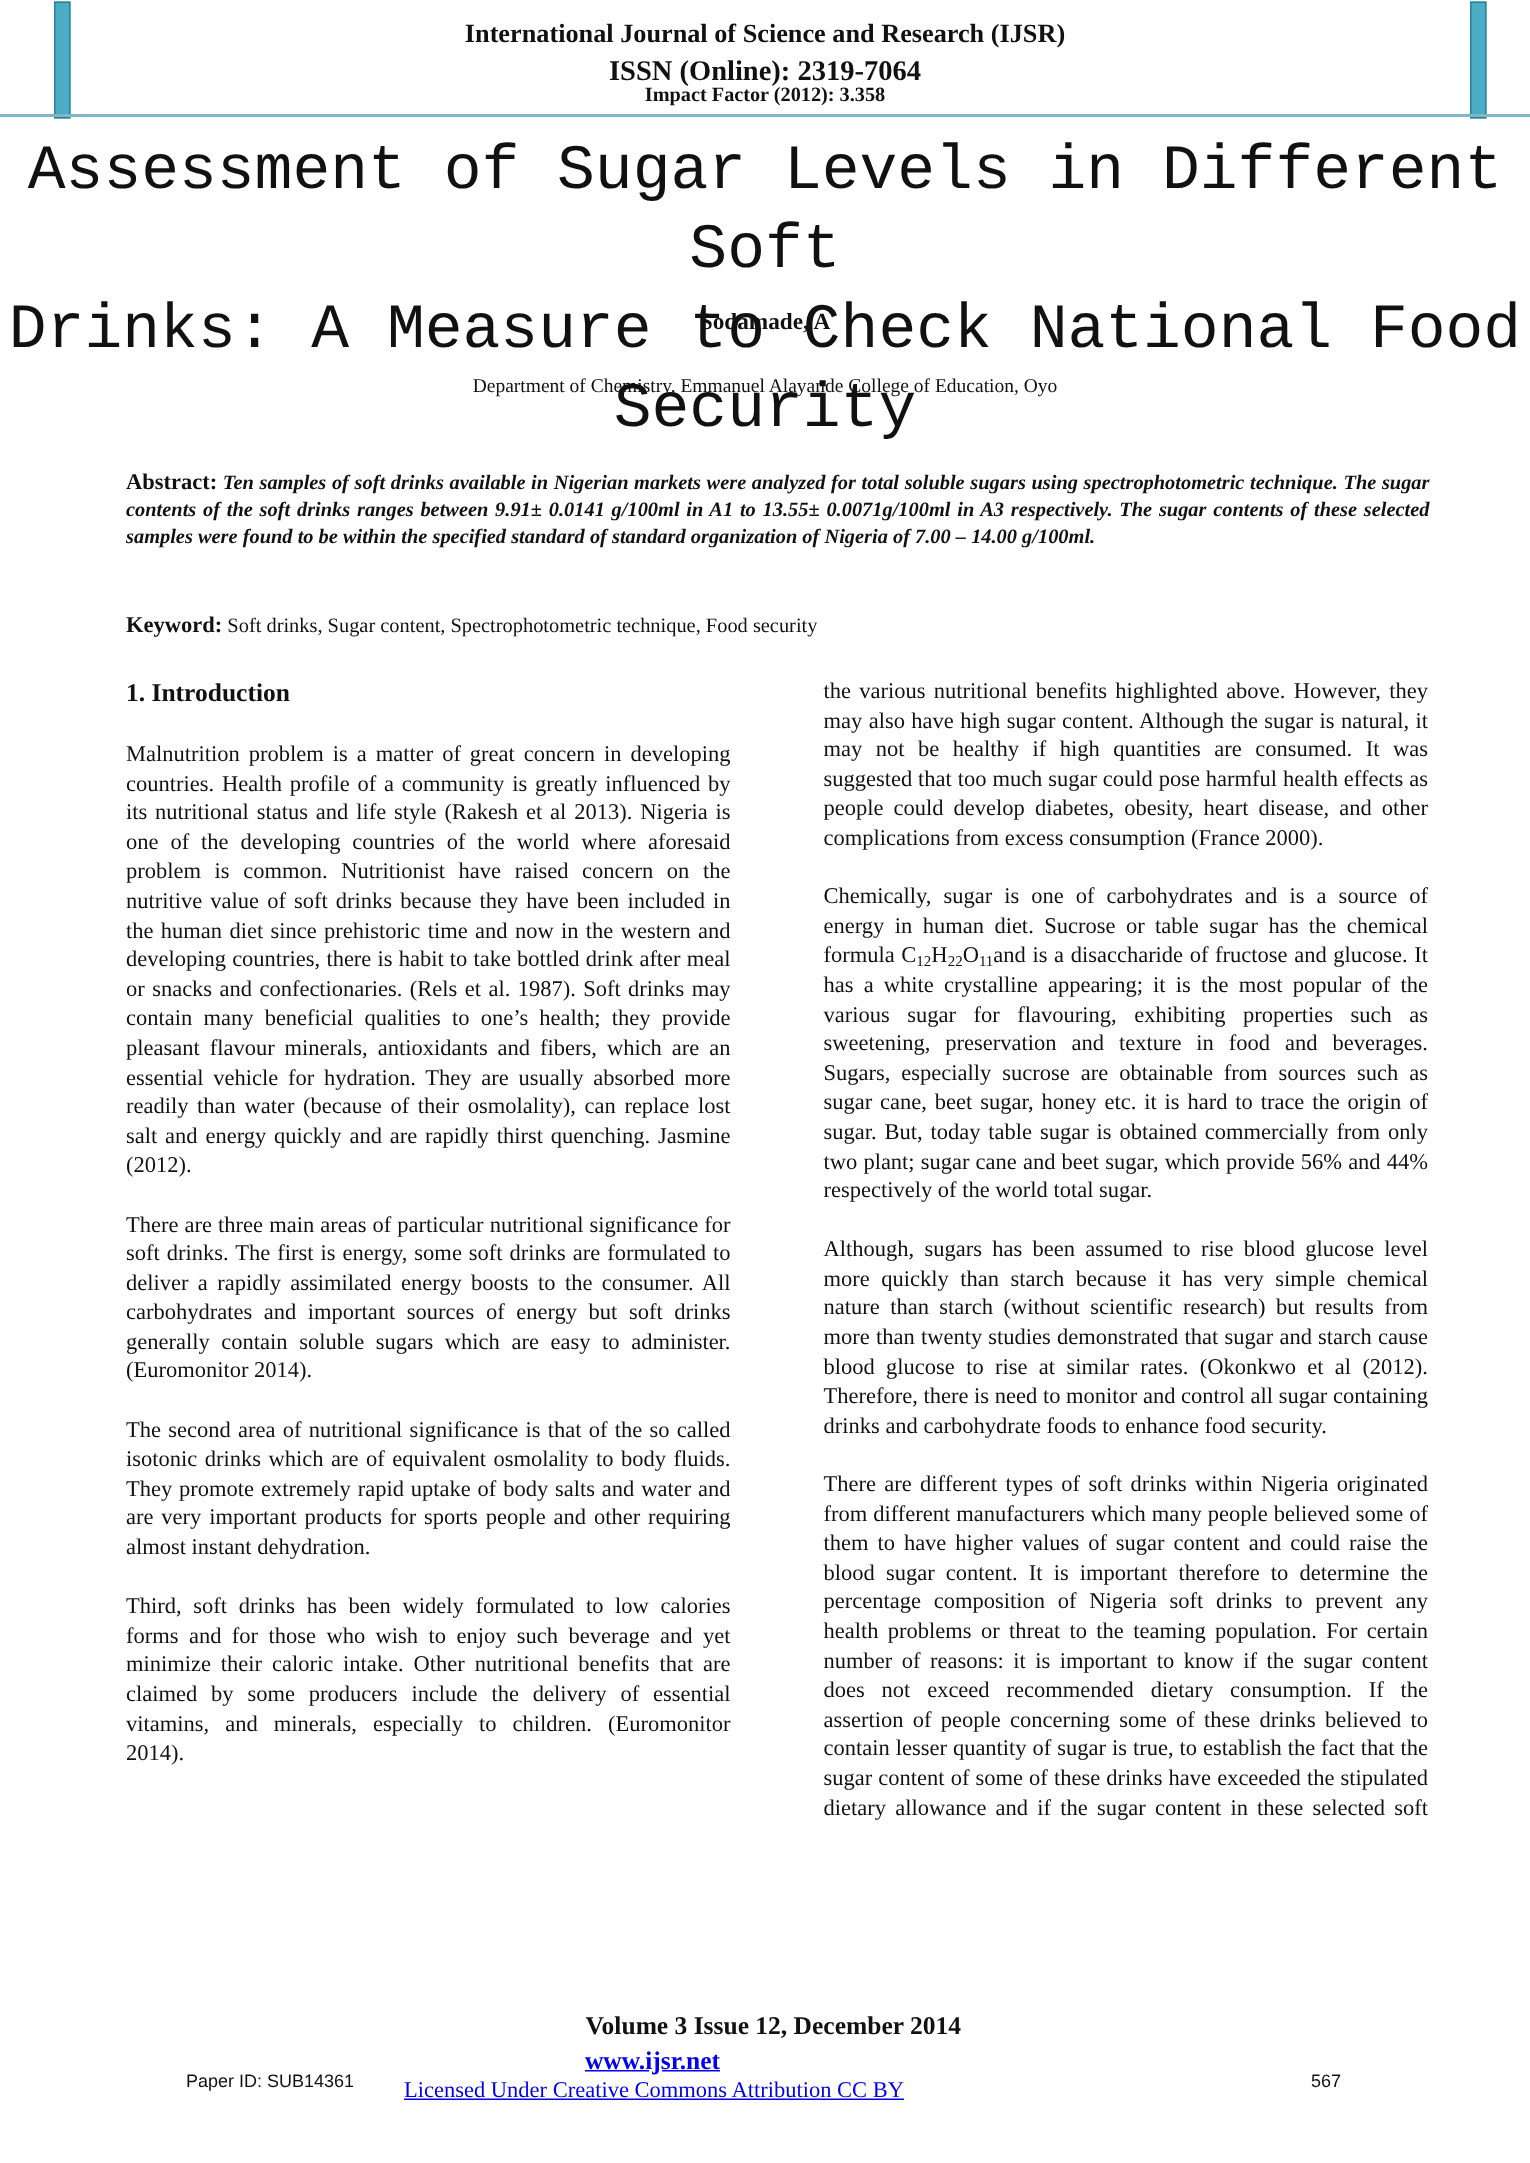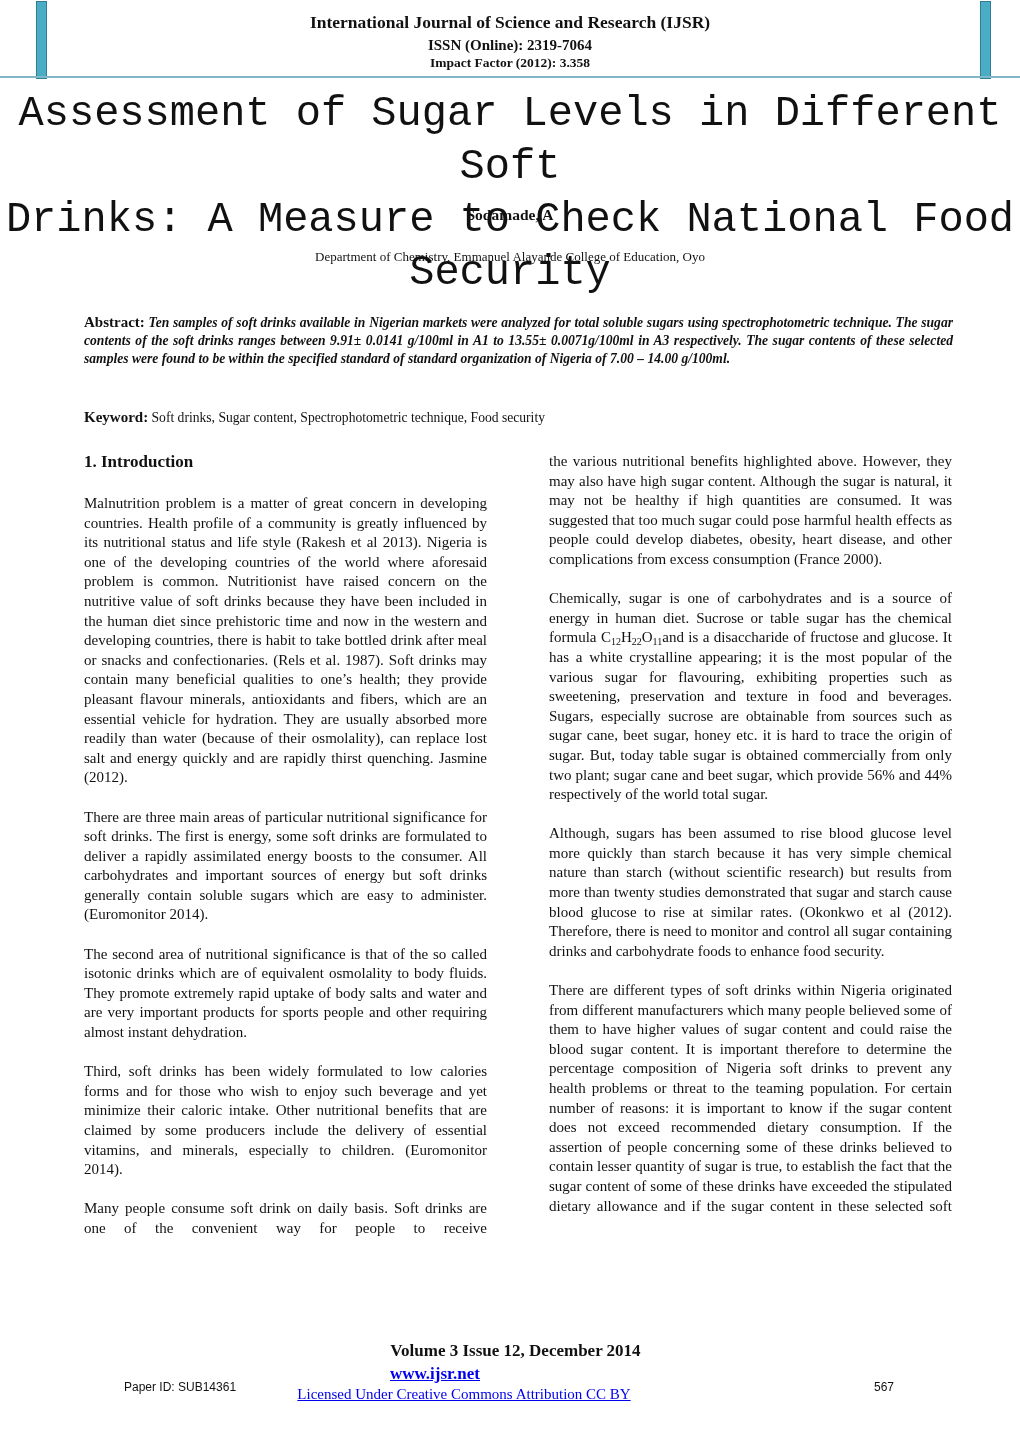--- a/index.html
+++ b/index.html
@@ -12,21 +12,21 @@
       background: #4bacc6; border: 1px solid #2f7f96; box-sizing: border-box;
     }
     .hdr-bar.left { left: 36px; }
     .hdr-bar.right { left: 980px; }
     .hdr-rule {
       position: absolute; left: 0; top: 76px; width: 1020px; height: 2px;
       background: #7fb7c9;
     }
     .hdr-text { position: absolute; left: 0; width: 1020px; text-align: center; font-weight: bold; }
     .hdr-journal { top: 12px; font-size: 17.5px; }
-    .hdr-issn { top: 37px; font-size: 15px; }
+    .hdr-issn { top: 37px; font-size: 19px; }
     .hdr-impact { top: 55px; font-size: 13.5px; }
 
     .title {
       position: absolute; left: 0; top: 88px; width: 1020px; text-align: center;
       font-size: 42px; line-height: 53px; font-weight: normal; margin: 0; font-family: Liberation Mono, monospace;
     }
     .author {
       position: absolute; left: 0; top: 206px; width: 1020px; text-align: center;
       font-weight: bold; font-size: 15.5px;
     }
@@ -55,21 +55,21 @@
     .footer-vol {
       position: absolute; left: 16px; top: 1341px; width: 999px; text-align: center;
       font-weight: bold; font-size: 17px;
     }
     .footer-url {
       position: absolute; left: 0; top: 1364px; width: 870px; text-align: center;
       font-weight: bold; font-size: 17px;
     }
     .footer-url a, .footer-lic a { color: #0000ee; text-decoration: underline; }
     .footer-lic {
-      position: absolute; left: 0; top: 1386px; width: 872px; text-align: center; font-size: 15px; padding-left: 28px;
+      position: absolute; left: 0; top: 1386px; width: 872px; text-align: center; font-size: 15px;
     }
     .footer-pid {
       position: absolute; left: 124px; top: 1380px; font-family: "Liberation Sans", "DejaVu Sans", sans-serif;
       font-size: 12px;
     }
     .footer-page {
       position: absolute; left: 874px; top: 1380px; font-family: "Liberation Sans", "DejaVu Sans", sans-serif;
       font-size: 12px;
     }
   </style>
@@ -99,21 +99,20 @@
   <span class="lbl">Keyword:</span>
   <span>Soft drinks, Sugar content, Spectrophotometric technique, Food security</span>
 </div>
 
 <div class="col left">
   <div class="sec-head">1.  Introduction</div>
   <p>Malnutrition problem is a matter of great concern in developing countries. Health profile of a community is greatly influenced by its nutritional status and life style (Rakesh et al 2013). Nigeria is one of the developing countries of the world where aforesaid problem is common. Nutritionist have raised concern on the nutritive value of soft drinks because they have been included in the human diet since prehistoric time and now in the western and developing countries, there is habit to take bottled drink after meal or snacks and confectionaries. (Rels et al. 1987). Soft drinks may contain many beneficial qualities to one’s health; they provide pleasant flavour minerals, antioxidants and fibers, which are an essential vehicle for hydration. They are usually absorbed more readily than water (because of their osmolality), can replace lost salt and energy quickly and are rapidly thirst quenching. Jasmine (2012).</p>
   <p>There are three main areas of particular nutritional significance for soft drinks. The first is energy, some soft drinks are formulated to deliver a rapidly assimilated energy boosts to the consumer. All carbohydrates and important sources of energy but soft drinks generally contain soluble sugars which are easy to administer. (Euromonitor 2014).</p>
   <p>The second area of nutritional significance is that of the so called isotonic drinks which are of equivalent osmolality to body fluids. They promote extremely rapid uptake of body salts and water and are very important products for sports people and other requiring almost instant dehydration.</p>
   <p>Third, soft drinks has been widely formulated to low calories forms and for those who wish to enjoy such beverage and yet minimize their caloric intake. Other nutritional benefits that are claimed by some producers include the delivery of essential vitamins, and minerals, especially to children. (Euromonitor 2014).</p>
-  <p style="text-align-last: justify;">Many people consume soft drink on daily basis. Soft drinks are one of the convenient way for people to receive</p>
 </div>
 
 <div class="col right">
   <p>the various nutritional benefits highlighted above. However, they may also have high sugar content. Although the sugar is natural, it may not be healthy if high quantities are consumed. It was suggested that too much sugar could pose harmful health effects as people could develop diabetes, obesity, heart disease, and other complications from excess consumption (France 2000).</p>
   <p>
     <span>Chemically, sugar is one of carbohydrates and is a source of energy in human diet. Sucrose or table sugar has the chemical formula C</span><sub>12</sub><span>H</span><sub>22</sub><span>O</span><sub>11</sub><span>and is a disaccharide of fructose and glucose. It has a white crystalline appearing; it is the most popular of the various sugar for flavouring, exhibiting properties such as sweetening, preservation and texture in food and beverages. Sugars, especially sucrose are obtainable from sources such as sugar cane, beet sugar, honey etc. it is hard to trace the origin of sugar. But, today table sugar is obtained commercially from only two plant; sugar cane and beet sugar, which provide 56% and 44% respectively of the world total sugar.</span>
   </p>
   <p>Although, sugars has been assumed to rise blood glucose level more quickly than starch because it has very simple chemical nature than starch (without scientific research) but results from more than twenty studies demonstrated that sugar and starch cause blood glucose to rise at similar rates. (Okonkwo et al (2012). Therefore, there is need to monitor and control all sugar containing drinks and carbohydrate foods to enhance food security.</p>
   <p style="text-align-last: justify;">There are different types of soft drinks within Nigeria originated from different manufacturers which many people believed some of them to have higher values of sugar content and could raise the blood sugar content. It is important therefore to determine the percentage composition of Nigeria soft drinks to prevent any health problems or threat to the teaming population. For certain number of reasons: it is important to know if the sugar content does not exceed recommended dietary consumption. If the assertion of people concerning some of these drinks believed to contain lesser quantity of sugar is true, to establish the fact that the sugar content of some of these drinks have exceeded the stipulated dietary allowance and if the sugar content in these selected soft</p>
 </div>

